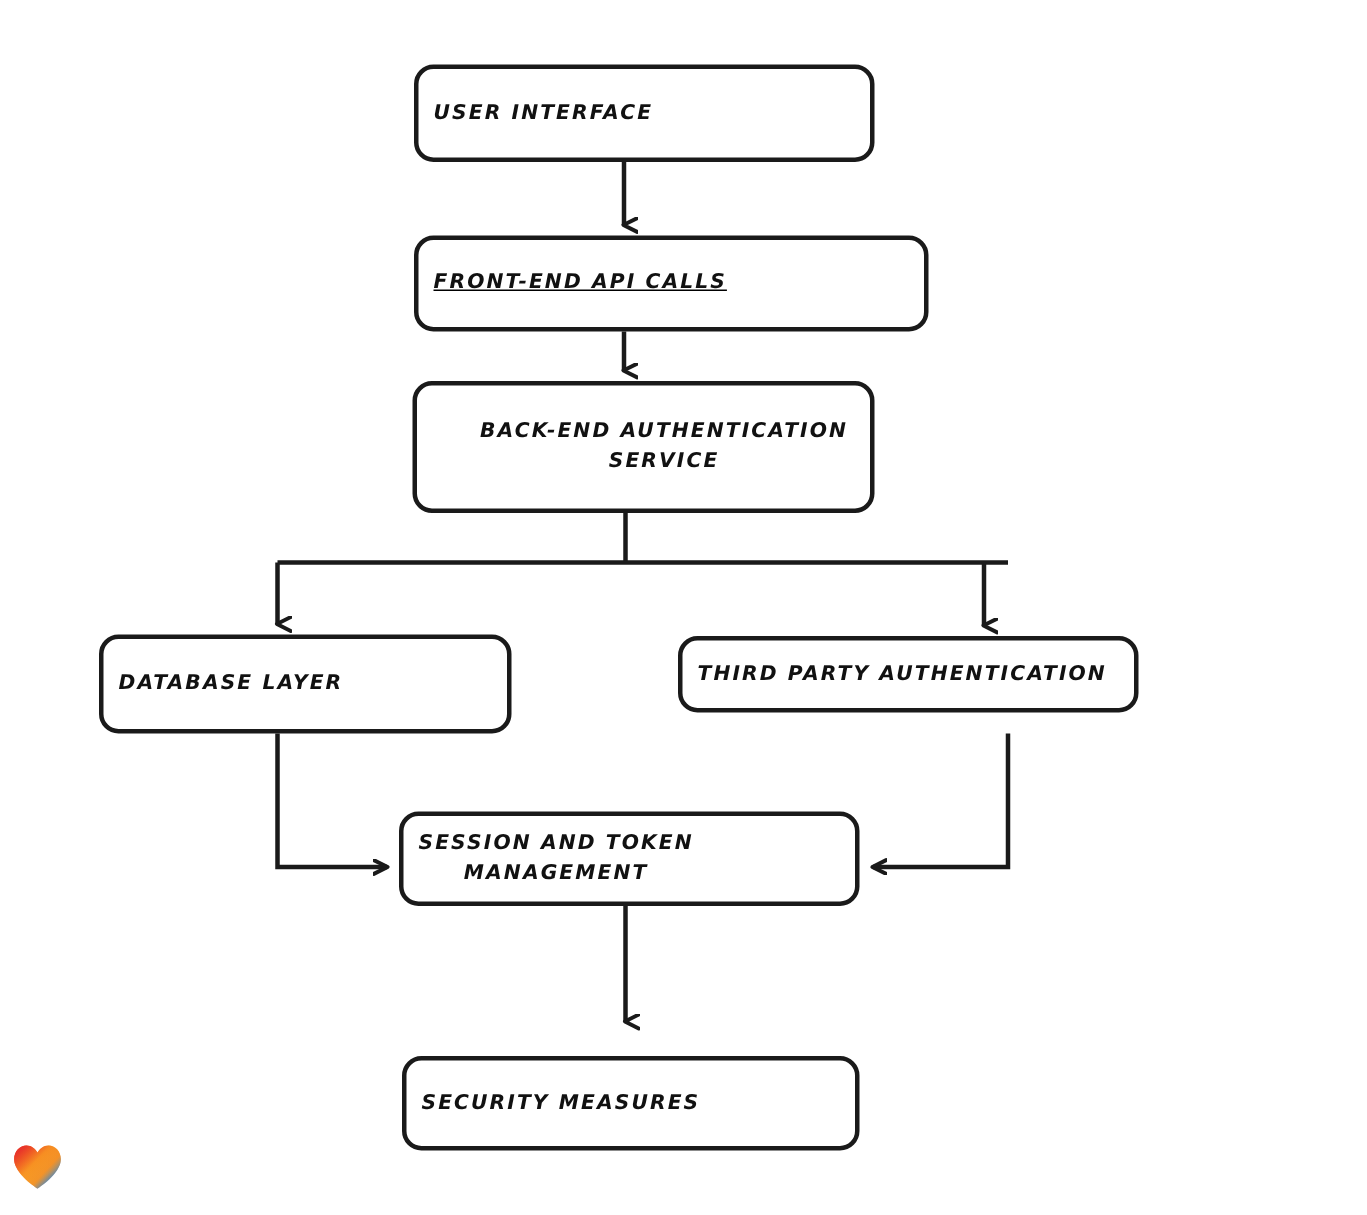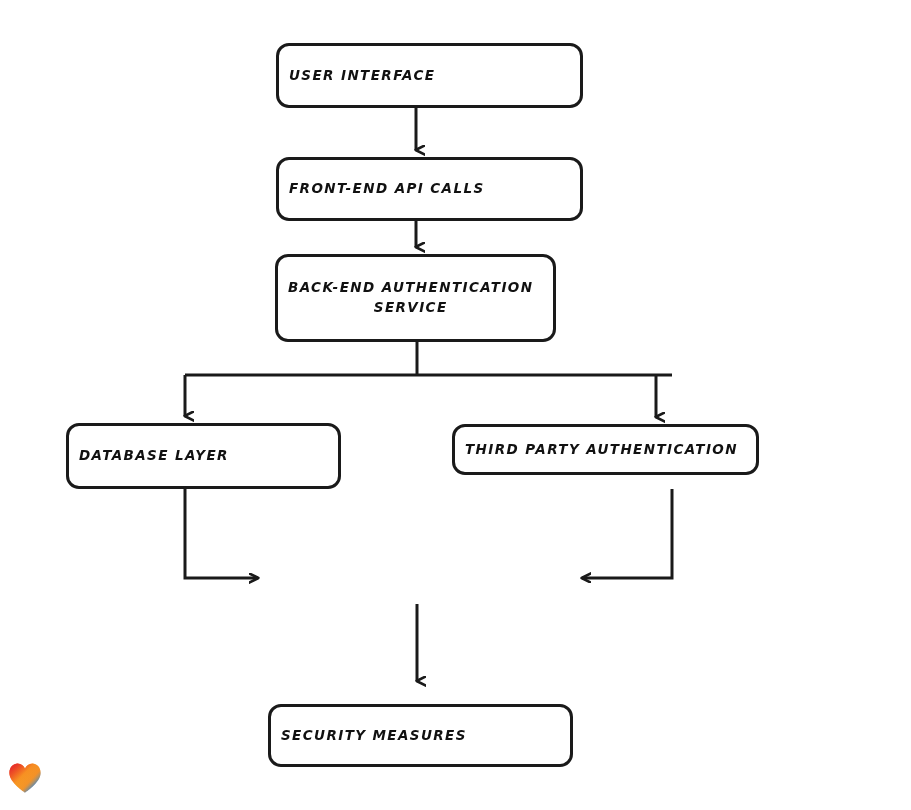--- a/index.html
+++ b/index.html
@@ -53,22 +53,22 @@
     color: #111111;
     line-height: 1.45;
     text-transform: uppercase;
     white-space: pre-line;
     padding: 0 10px;
     user-select: none;
   }
 
   
   #node-user-interface      { left: 276px; top: 43px;  width: 307px; height: 65px; }
-  #node-frontend-api-calls  { left: 276px; top: 157px; width: 307px; height: 64px; }
-  #node-backend-auth        { left: 275px; top: 254px; width: 281px; height: 88px; }
+  #node-frontend-api-calls  { left: 276px; top: 157px; width: 343px; height: 64px; text-decoration: underline; }
+  #node-backend-auth        { left: 275px; top: 254px; width: 308px; height: 88px; padding-left: 32px; }
   #node-database-layer      { left: 66px;  top: 423px; width: 275px; height: 66px; }
   #node-third-party-auth    { left: 452px; top: 424px; width: 307px; height: 51px; }
   #node-session-token       { left: 266px; top: 541px; width: 307px; height: 63px; }
   #node-security-measures   { left: 268px; top: 704px; width: 305px; height: 63px; }
 
   #heart-icon {
     position: absolute;
     left: 8px;
     top: 762px;
     width: 34px;
@@ -129,20 +129,24 @@
   </div>
 
   <div class="node" id="node-database-layer">
     <span class="node-label">Database Layer</span>
   </div>
 
   <div class="node" id="node-third-party-auth">
     <span class="node-label">Third Party Authentication</span>
   </div>
 
+  <div class="node" id="node-session-token">
+    <span class="node-label">Session and Token
+Management</span>
+  </div>
 
   <div class="node" id="node-security-measures">
     <span class="node-label">Security Measures</span>
   </div>
 
   <svg id="heart-icon" viewBox="0 0 34 32" xmlns="http://www.w3.org/2000/svg">
     <defs>
       <linearGradient id="heart-grad" x1="0" y1="0" x2="1" y2="0.85">
         <stop offset="0%" stop-color="#e8342a"></stop>
         <stop offset="22%" stop-color="#f05a22"></stop>

